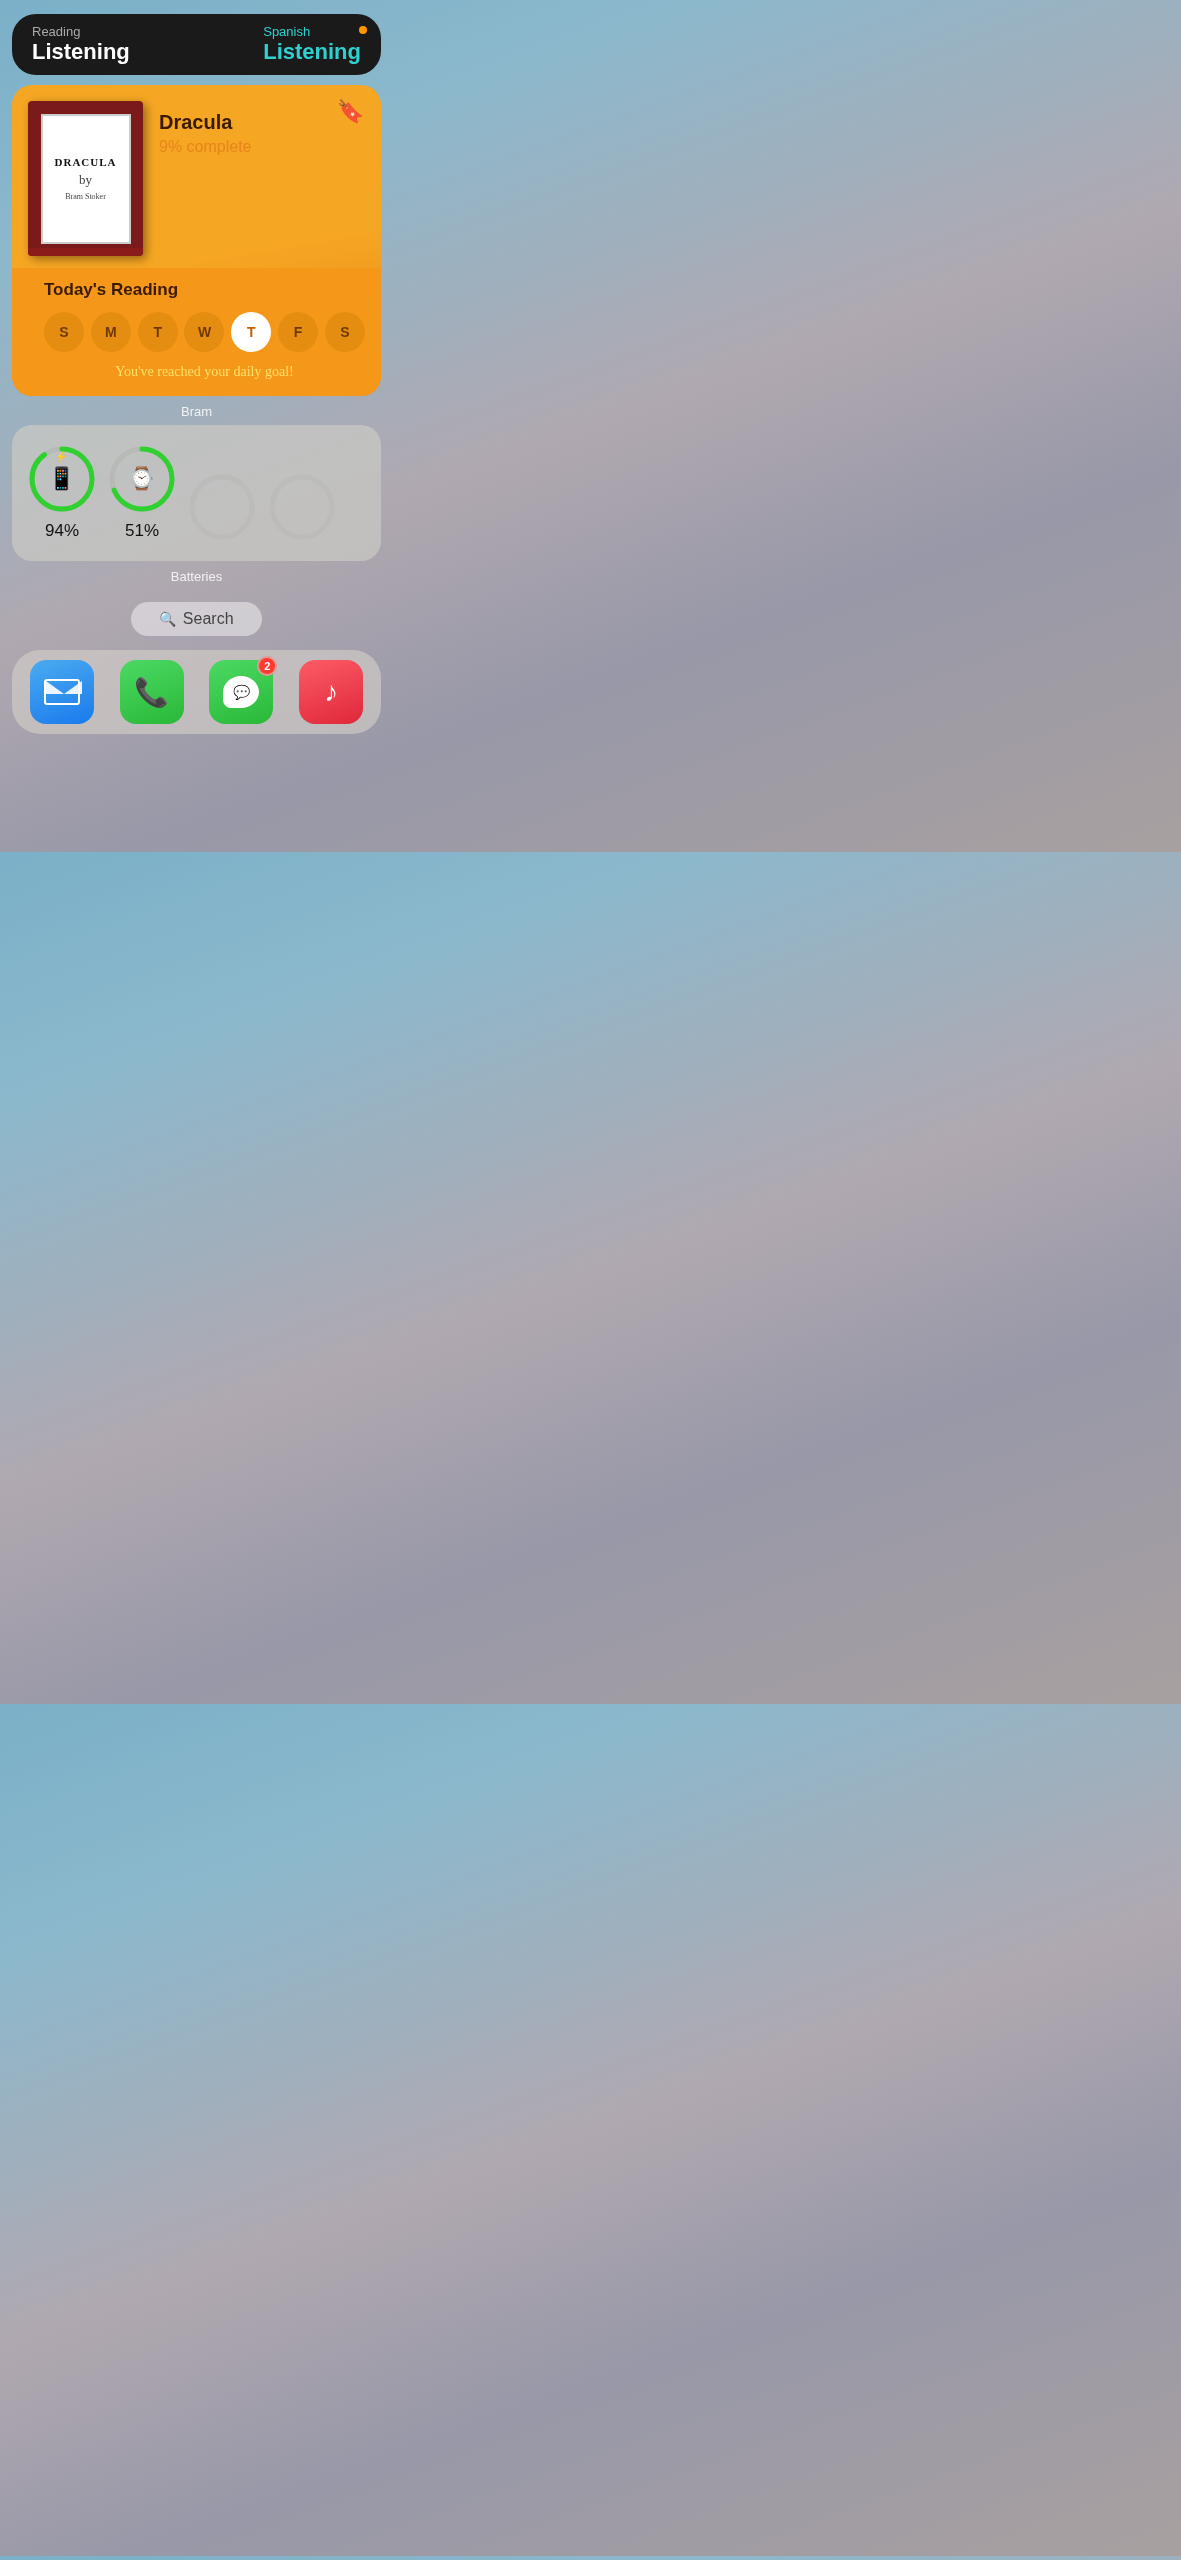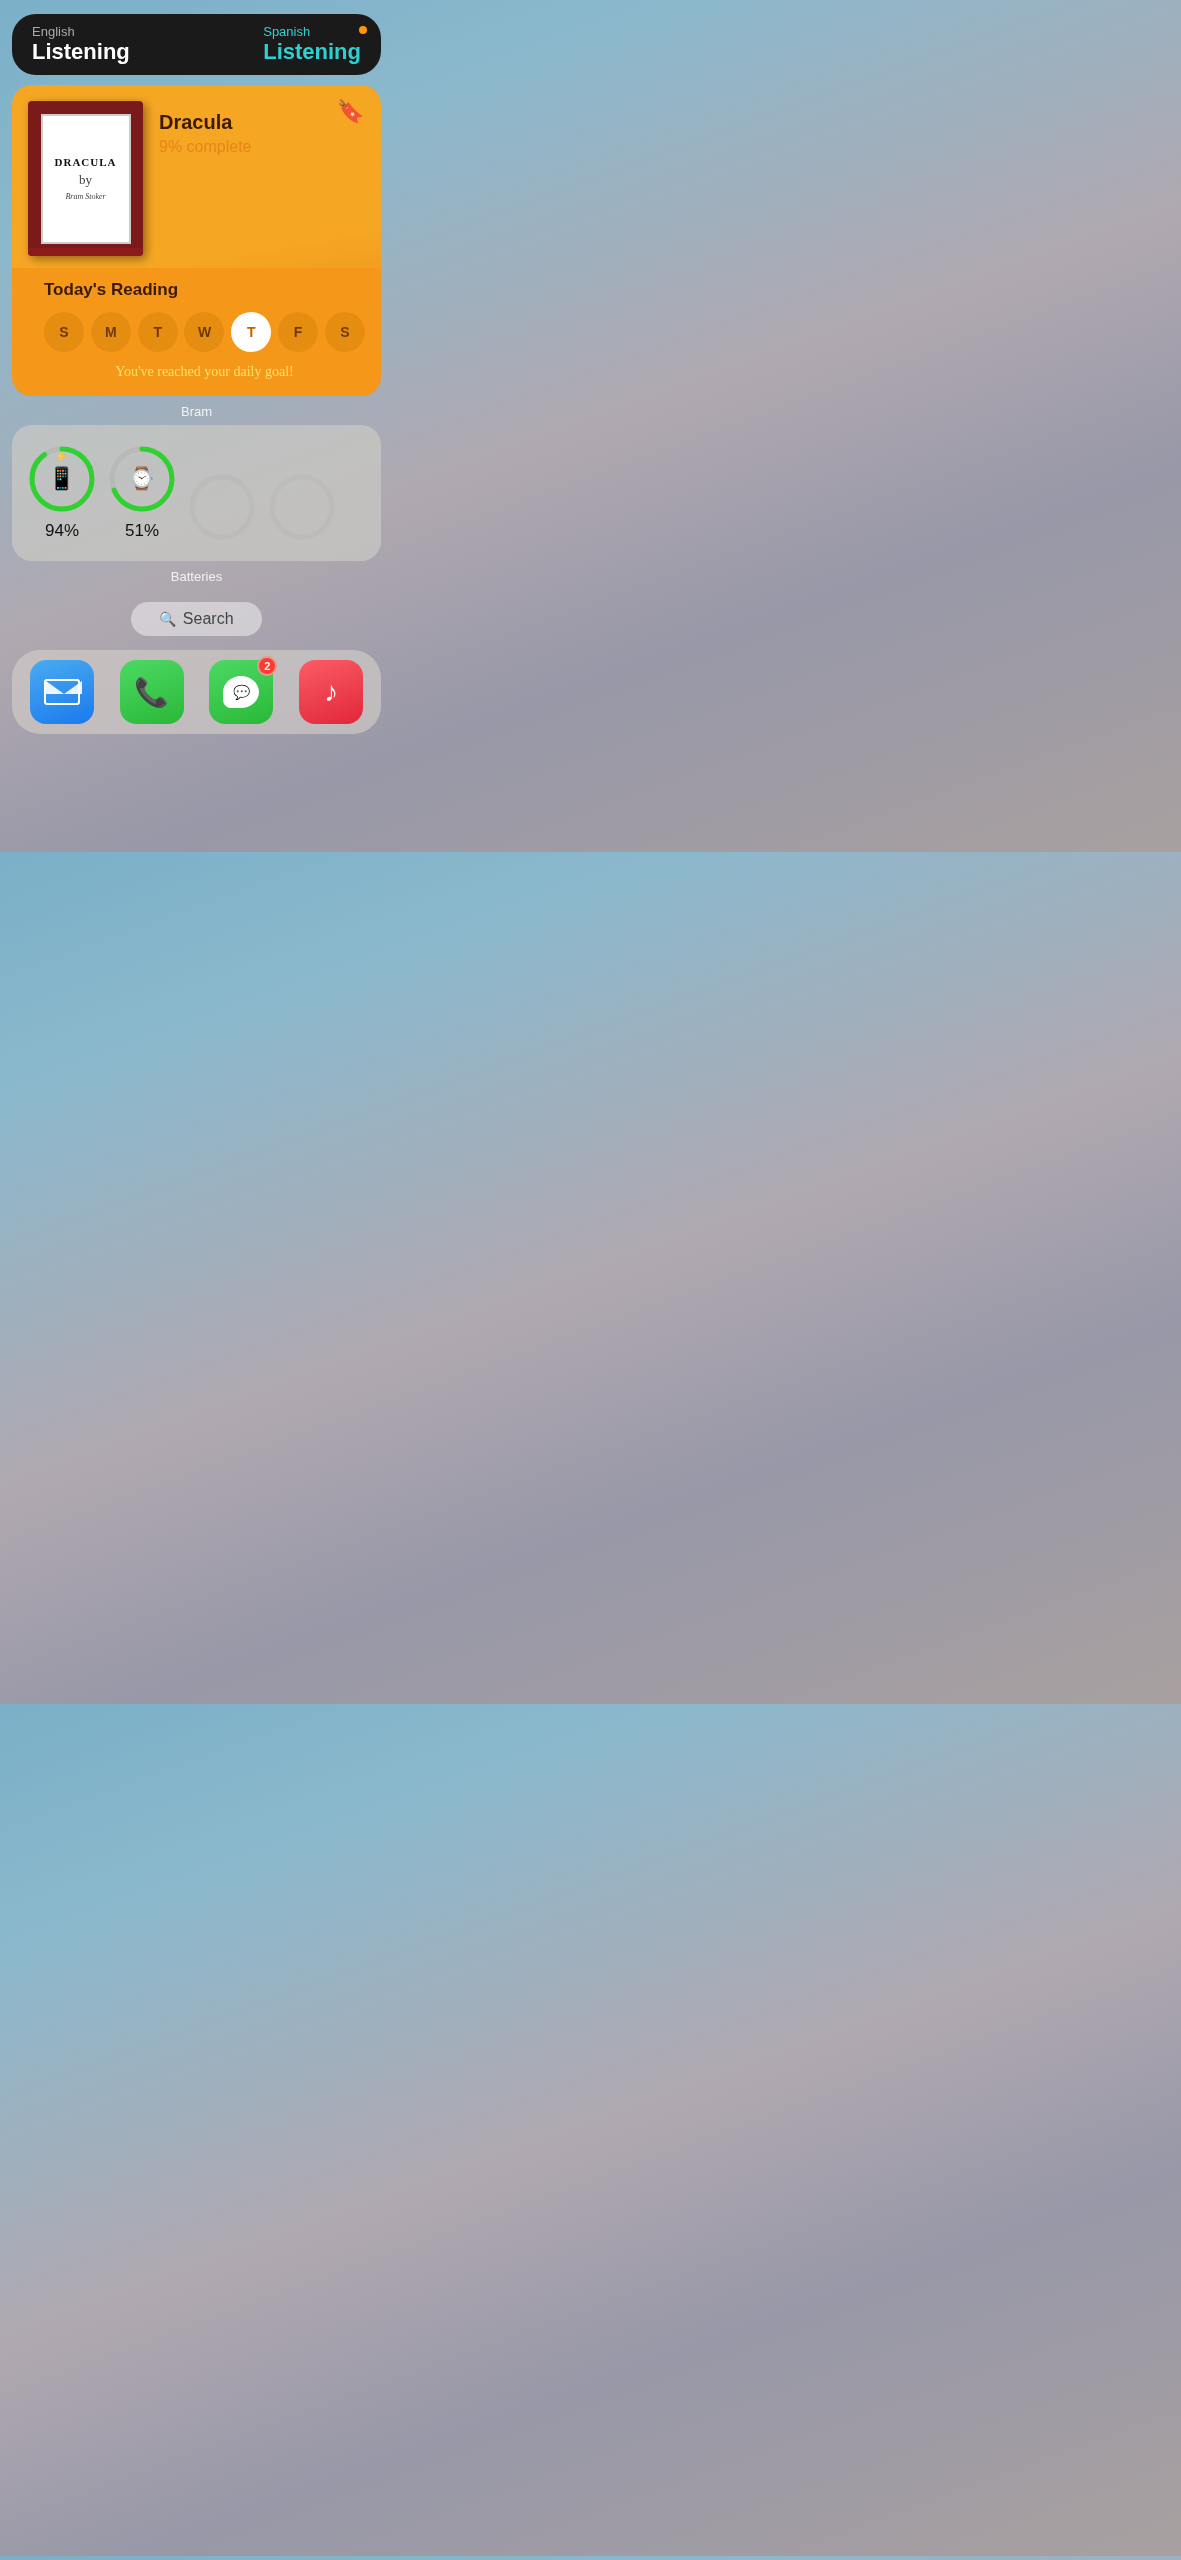--- a/index.html
+++ b/index.html
@@ -91,21 +91,20 @@
       font-size: 13px;
       color: #444;
       text-align: center;
       font-family: serif;
     }
     .book-author-text {
       font-size: 8px;
       color: #444;
       text-align: center;
       font-family: serif;
-      font-style: italic;
     }
     .book-red-bar {
       width: 100%;
       height: 8px;
       background: #8b1a1a;
       position: absolute;
       bottom: 0;
       left: 0;
     }
     .book-info {
@@ -346,21 +345,21 @@
     .msg-dots { color: #2ab838; font-size: 14px; font-weight: 900; letter-spacing: -1px; }
 
     
     .music-note { color: #fff; font-size: 28px; }
   </style>
 </head>
 <body>
 
 <div class="language-bar">
   <div class="lang-item">
-    <span class="lang-label">English</span>
+    <span class="lang-label">Reading</span>
     <span class="lang-title-en">Listening</span>
   </div>
   <div class="lang-item right">
     <span class="lang-label">Spanish</span>
     <span class="lang-title-es">Listening</span>
   </div>
 </div>
 
 <div class="books-widget">
   <div class="books-top">

